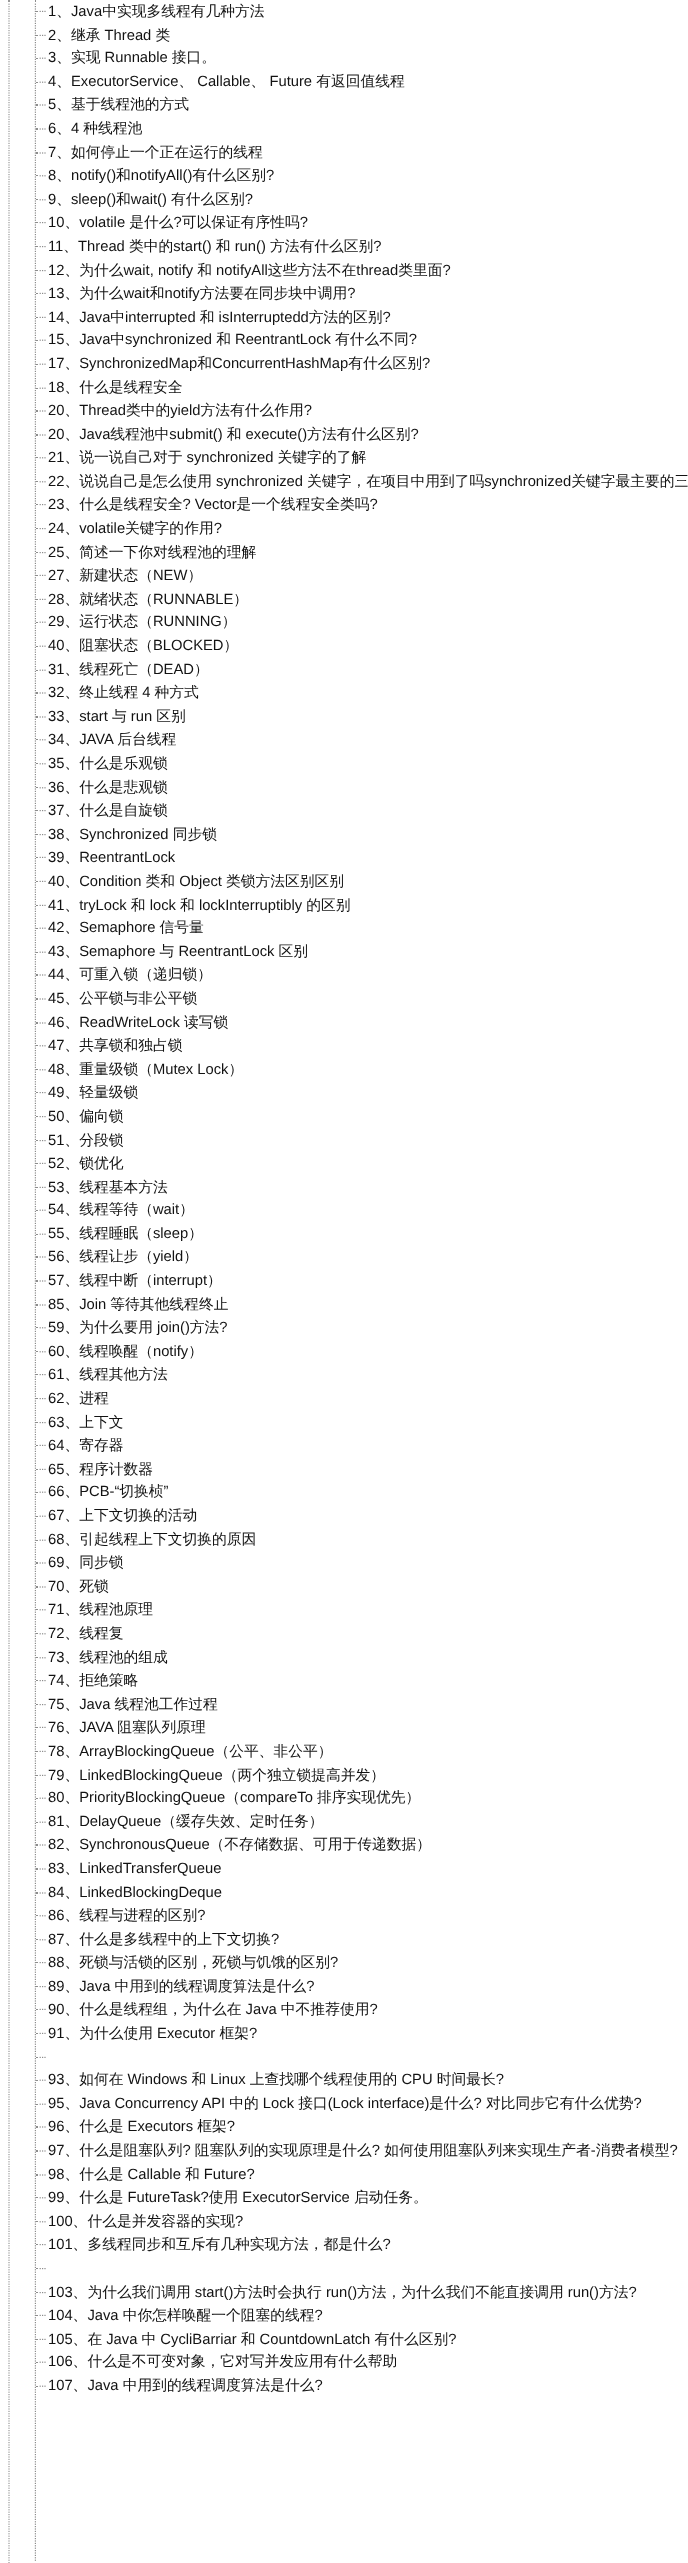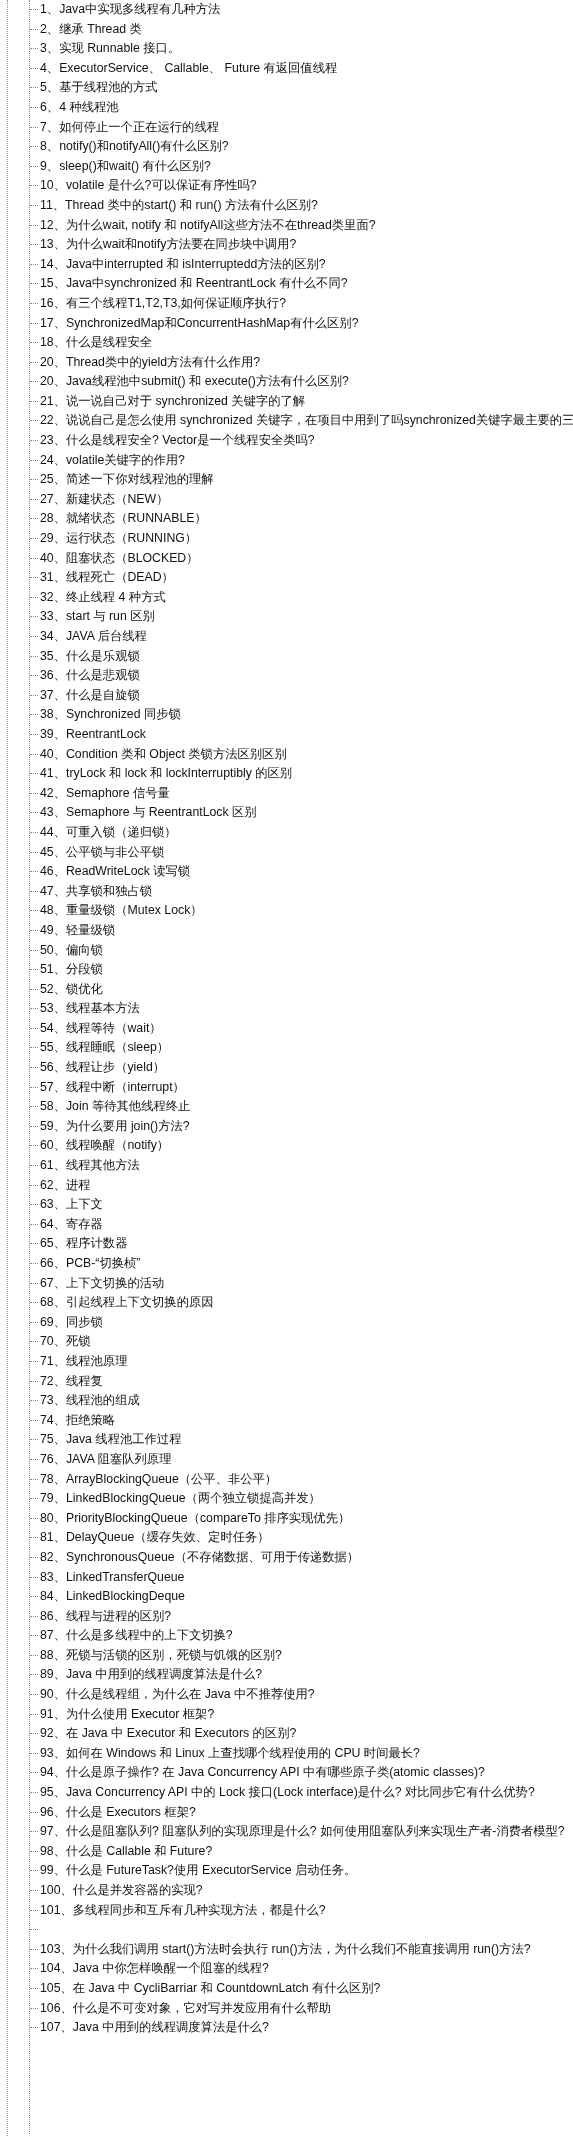--- a/index.html
+++ b/index.html
@@ -100,21 +100,20 @@
         <div class="toc-item"><span class="elbow"></span><span class="label">6、4 种线程池</span></div>
         <div class="toc-item"><span class="elbow"></span><span class="label">7、如何停止一个正在运行的线程</span></div>
         <div class="toc-item"><span class="elbow"></span><span class="label">8、notify()和notifyAll()有什么区别?</span></div>
         <div class="toc-item"><span class="elbow"></span><span class="label">9、sleep()和wait() 有什么区别?</span></div>
         <div class="toc-item"><span class="elbow"></span><span class="label">10、volatile 是什么?可以保证有序性吗?</span></div>
         <div class="toc-item"><span class="elbow"></span><span class="label">11、Thread 类中的start() 和 run() 方法有什么区别?</span></div>
         <div class="toc-item"><span class="elbow"></span><span class="label">12、为什么wait, notify 和 notifyAll这些方法不在thread类里面?</span></div>
         <div class="toc-item"><span class="elbow"></span><span class="label">13、为什么wait和notify方法要在同步块中调用?</span></div>
         <div class="toc-item"><span class="elbow"></span><span class="label">14、Java中interrupted 和 isInterruptedd方法的区别?</span></div>
         <div class="toc-item"><span class="elbow"></span><span class="label">15、Java中synchronized 和 ReentrantLock 有什么不同?</span></div>
-        <div class="toc-item"><span class="elbow"></span><span class="label">16、有三个线程T1,T2,T3,如何保证顺序执行?</span></div>
         <div class="toc-item"><span class="elbow"></span><span class="label">17、SynchronizedMap和ConcurrentHashMap有什么区别?</span></div>
         <div class="toc-item"><span class="elbow"></span><span class="label">18、什么是线程安全</span></div>
         <div class="toc-item"><span class="elbow"></span><span class="label">20、Thread类中的yield方法有什么作用?</span></div>
         <div class="toc-item"><span class="elbow"></span><span class="label">20、Java线程池中submit() 和 execute()方法有什么区别?</span></div>
         <div class="toc-item"><span class="elbow"></span><span class="label">21、说一说自己对于 synchronized 关键字的了解</span></div>
         <div class="toc-item"><span class="elbow"></span><span class="label">22、说说自己是怎么使用 synchronized 关键字，在项目中用到了吗synchronized关键字最主要的三</span></div>
         <div class="toc-item"><span class="elbow"></span><span class="label">23、什么是线程安全? Vector是一个线程安全类吗?</span></div>
         <div class="toc-item"><span class="elbow"></span><span class="label">24、volatile关键字的作用?</span></div>
         <div class="toc-item"><span class="elbow"></span><span class="label">25、简述一下你对线程池的理解</span></div>
         <div class="toc-item"><span class="elbow"></span><span class="label">27、新建状态（NEW）</span></div>
@@ -141,21 +140,21 @@
         <div class="toc-item"><span class="elbow"></span><span class="label">48、重量级锁（Mutex Lock）</span></div>
         <div class="toc-item"><span class="elbow"></span><span class="label">49、轻量级锁</span></div>
         <div class="toc-item"><span class="elbow"></span><span class="label">50、偏向锁</span></div>
         <div class="toc-item"><span class="elbow"></span><span class="label">51、分段锁</span></div>
         <div class="toc-item"><span class="elbow"></span><span class="label">52、锁优化</span></div>
         <div class="toc-item"><span class="elbow"></span><span class="label">53、线程基本方法</span></div>
         <div class="toc-item"><span class="elbow"></span><span class="label">54、线程等待（wait）</span></div>
         <div class="toc-item"><span class="elbow"></span><span class="label">55、线程睡眠（sleep）</span></div>
         <div class="toc-item"><span class="elbow"></span><span class="label">56、线程让步（yield）</span></div>
         <div class="toc-item"><span class="elbow"></span><span class="label">57、线程中断（interrupt）</span></div>
-        <div class="toc-item"><span class="elbow"></span><span class="label">58、Join 等待其他线程终止</span></div>
+        <div class="toc-item"><span class="elbow"></span><span class="label">85、Join 等待其他线程终止</span></div>
         <div class="toc-item"><span class="elbow"></span><span class="label">59、为什么要用 join()方法?</span></div>
         <div class="toc-item"><span class="elbow"></span><span class="label">60、线程唤醒（notify）</span></div>
         <div class="toc-item"><span class="elbow"></span><span class="label">61、线程其他方法</span></div>
         <div class="toc-item"><span class="elbow"></span><span class="label">62、进程</span></div>
         <div class="toc-item"><span class="elbow"></span><span class="label">63、上下文</span></div>
         <div class="toc-item"><span class="elbow"></span><span class="label">64、寄存器</span></div>
         <div class="toc-item"><span class="elbow"></span><span class="label">65、程序计数器</span></div>
         <div class="toc-item"><span class="elbow"></span><span class="label">66、PCB-“切换桢”</span></div>
         <div class="toc-item"><span class="elbow"></span><span class="label">67、上下文切换的活动</span></div>
         <div class="toc-item"><span class="elbow"></span><span class="label">68、引起线程上下文切换的原因</span></div>
@@ -173,23 +172,22 @@
         <div class="toc-item"><span class="elbow"></span><span class="label">81、DelayQueue（缓存失效、定时任务）</span></div>
         <div class="toc-item"><span class="elbow"></span><span class="label">82、SynchronousQueue（不存储数据、可用于传递数据）</span></div>
         <div class="toc-item"><span class="elbow"></span><span class="label">83、LinkedTransferQueue</span></div>
         <div class="toc-item"><span class="elbow"></span><span class="label">84、LinkedBlockingDeque</span></div>
         <div class="toc-item"><span class="elbow"></span><span class="label">86、线程与进程的区别?</span></div>
         <div class="toc-item"><span class="elbow"></span><span class="label">87、什么是多线程中的上下文切换?</span></div>
         <div class="toc-item"><span class="elbow"></span><span class="label">88、死锁与活锁的区别，死锁与饥饿的区别?</span></div>
         <div class="toc-item"><span class="elbow"></span><span class="label">89、Java 中用到的线程调度算法是什么?</span></div>
         <div class="toc-item"><span class="elbow"></span><span class="label">90、什么是线程组，为什么在 Java 中不推荐使用?</span></div>
         <div class="toc-item"><span class="elbow"></span><span class="label">91、为什么使用 Executor 框架?</span></div>
-        <div class="toc-item"><span class="elbow"></span><span class="label">92、在 Java 中 Executor 和 Executors 的区别?</span></div>
+        <div class="toc-item"><span class="elbow"></span></div>
         <div class="toc-item"><span class="elbow"></span><span class="label">93、如何在 Windows 和 Linux 上查找哪个线程使用的 CPU 时间最长?</span></div>
-        <div class="toc-item"><span class="elbow"></span><span class="label">94、什么是原子操作? 在 Java Concurrency API 中有哪些原子类(atomic classes)?</span></div>
         <div class="toc-item"><span class="elbow"></span><span class="label">95、Java Concurrency API 中的 Lock 接口(Lock interface)是什么? 对比同步它有什么优势?</span></div>
         <div class="toc-item"><span class="elbow"></span><span class="label">96、什么是 Executors 框架?</span></div>
         <div class="toc-item"><span class="elbow"></span><span class="label">97、什么是阻塞队列? 阻塞队列的实现原理是什么? 如何使用阻塞队列来实现生产者-消费者模型?</span></div>
         <div class="toc-item"><span class="elbow"></span><span class="label">98、什么是 Callable 和 Future?</span></div>
         <div class="toc-item"><span class="elbow"></span><span class="label">99、什么是 FutureTask?使用 ExecutorService 启动任务。</span></div>
         <div class="toc-item"><span class="elbow"></span><span class="label">100、什么是并发容器的实现?</span></div>
         <div class="toc-item"><span class="elbow"></span><span class="label">101、多线程同步和互斥有几种实现方法，都是什么?</span></div>
         <div class="toc-item"><span class="elbow"></span></div>
         <div class="toc-item"><span class="elbow"></span><span class="label">103、为什么我们调用 start()方法时会执行 run()方法，为什么我们不能直接调用 run()方法?</span></div>
         <div class="toc-item"><span class="elbow"></span><span class="label">104、Java 中你怎样唤醒一个阻塞的线程?</span></div>

